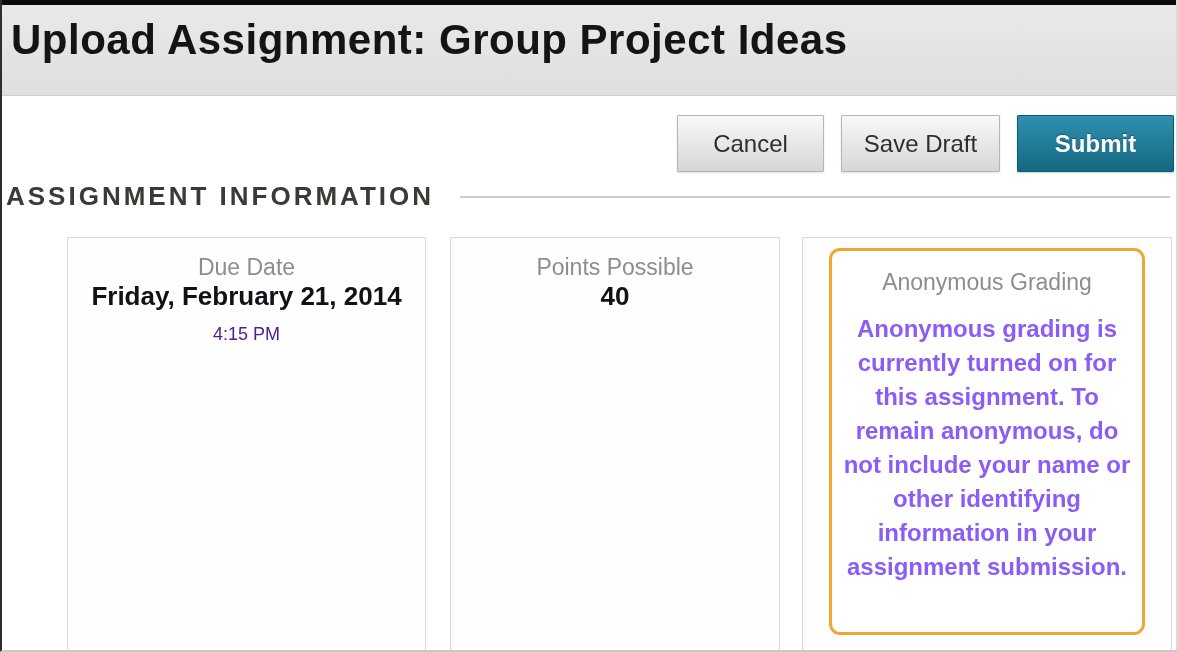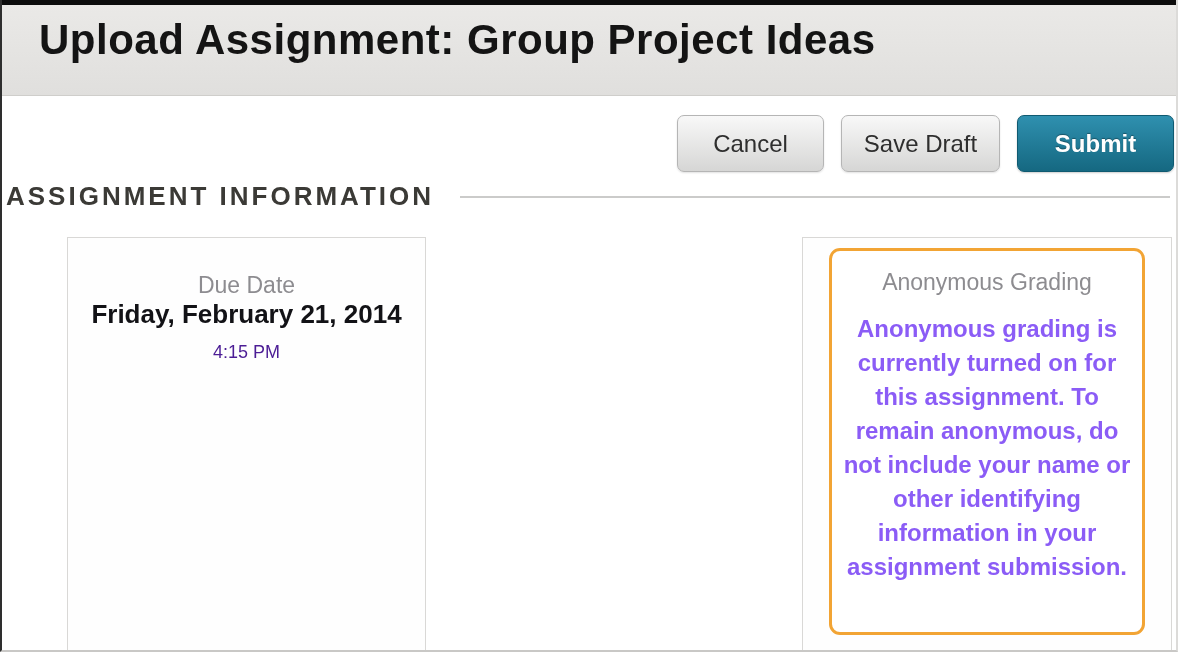--- a/index.html
+++ b/index.html
@@ -26,39 +26,39 @@
   }
   .page-header {
     position: absolute;
     top: 5px; left: 0; right: 0;
     height: 91px;
     background: linear-gradient(#eae9e7, #e0dfdd);
     border-bottom: 1px solid #cfcecb;
   }
   .page-header h1 {
     position: absolute;
-    left: 37px;
+    left: 9px;
     top: 11px;
     font-size: 42px;
     font-weight: bold;
     color: #141414;
     letter-spacing: 0.5px;
     white-space: nowrap;
   }
   
   .toolbar {
     position: absolute;
     top: 115px;
     right: 2px;
     display: flex;
     gap: 17px;
   }
   .btn {
     height: 57px;
-    border-radius: 7px;
+    border-radius: 1px;
     font-family: "Liberation Sans", sans-serif;
     font-size: 24px;
     cursor: pointer;
     text-align: center;
   }
   .btn.gray {
     background: linear-gradient(#f8f8f8, #d6d6d5);
     border: 1px solid #b5b5b5;
     color: #2e2e2e;
     box-shadow: 0 1px 2px rgba(0,0,0,0.12);
@@ -103,21 +103,21 @@
     bottom: 0;
     background: #fefefe;
     border: 1px solid #d9d8d6;
     border-bottom: none;
     text-align: center;
   }
   .card-due-date { left: 65px; width: 359px; }
   .card-points   { left: 448px; width: 330px; }
   .card-anon     { left: 800px; width: 370px; }
   .card-label {
-    margin-top: 34px;
+    margin-top: 16px;
     font-size: 23px;
     color: #8d8c90;
   }
   .card-value {
     font-size: 26px;
     font-weight: bold;
     color: #121216;
     white-space: nowrap;
   }
   .card-sub {
@@ -169,20 +169,24 @@
     <h2>ASSIGNMENT INFORMATION</h2>
     <div class="section-divider"></div>
   </div>
 
   <div class="card card-due-date">
     <div class="card-label">Due Date</div>
     <div class="card-value">Friday, February 21, 2014</div>
     <div class="card-sub">4:15 PM</div>
   </div>
 
+  <div class="card card-points">
+    <div class="card-label">Points Possible</div>
+    <div class="card-value">40</div>
+  </div>
 
   <div class="card card-anon">
     <div class="warning-box">
       <div class="card-label">Anonymous Grading</div>
       <div class="warning-message">Anonymous grading is currently turned on for this assignment. To remain anonymous, do not include your name or other identifying information in your assignment submission.</div>
     </div>
   </div>
 
 </div>
 

